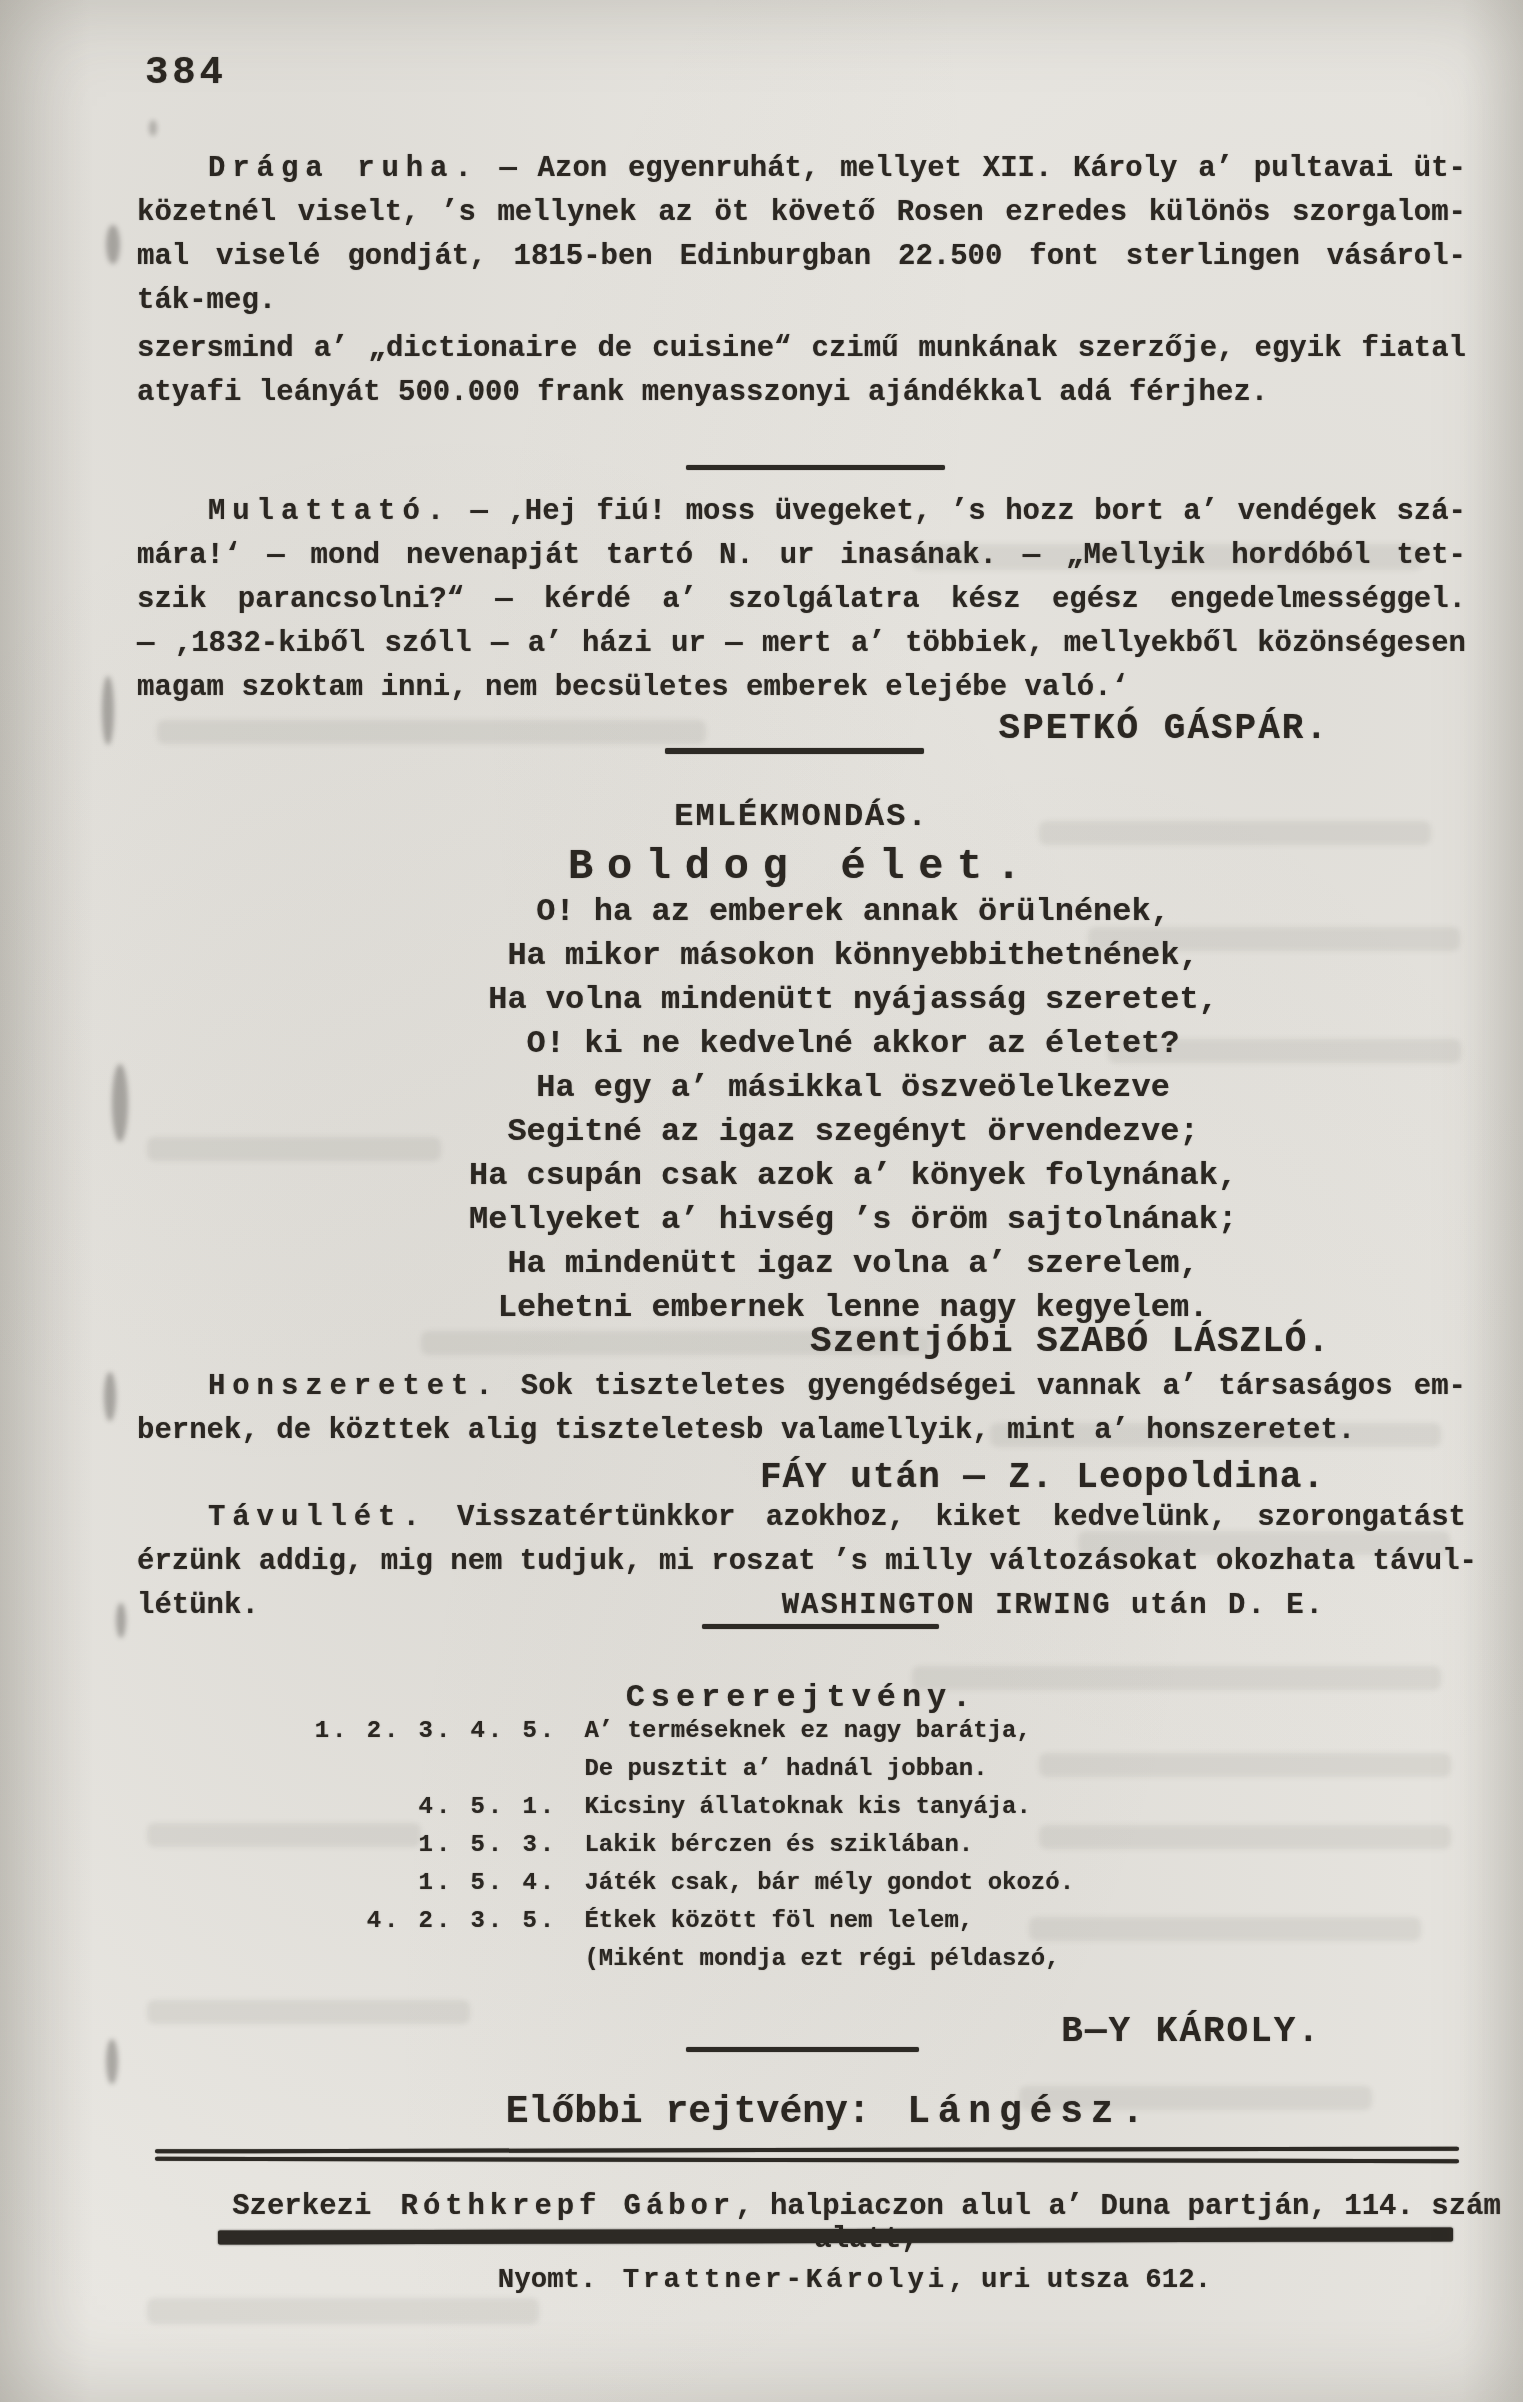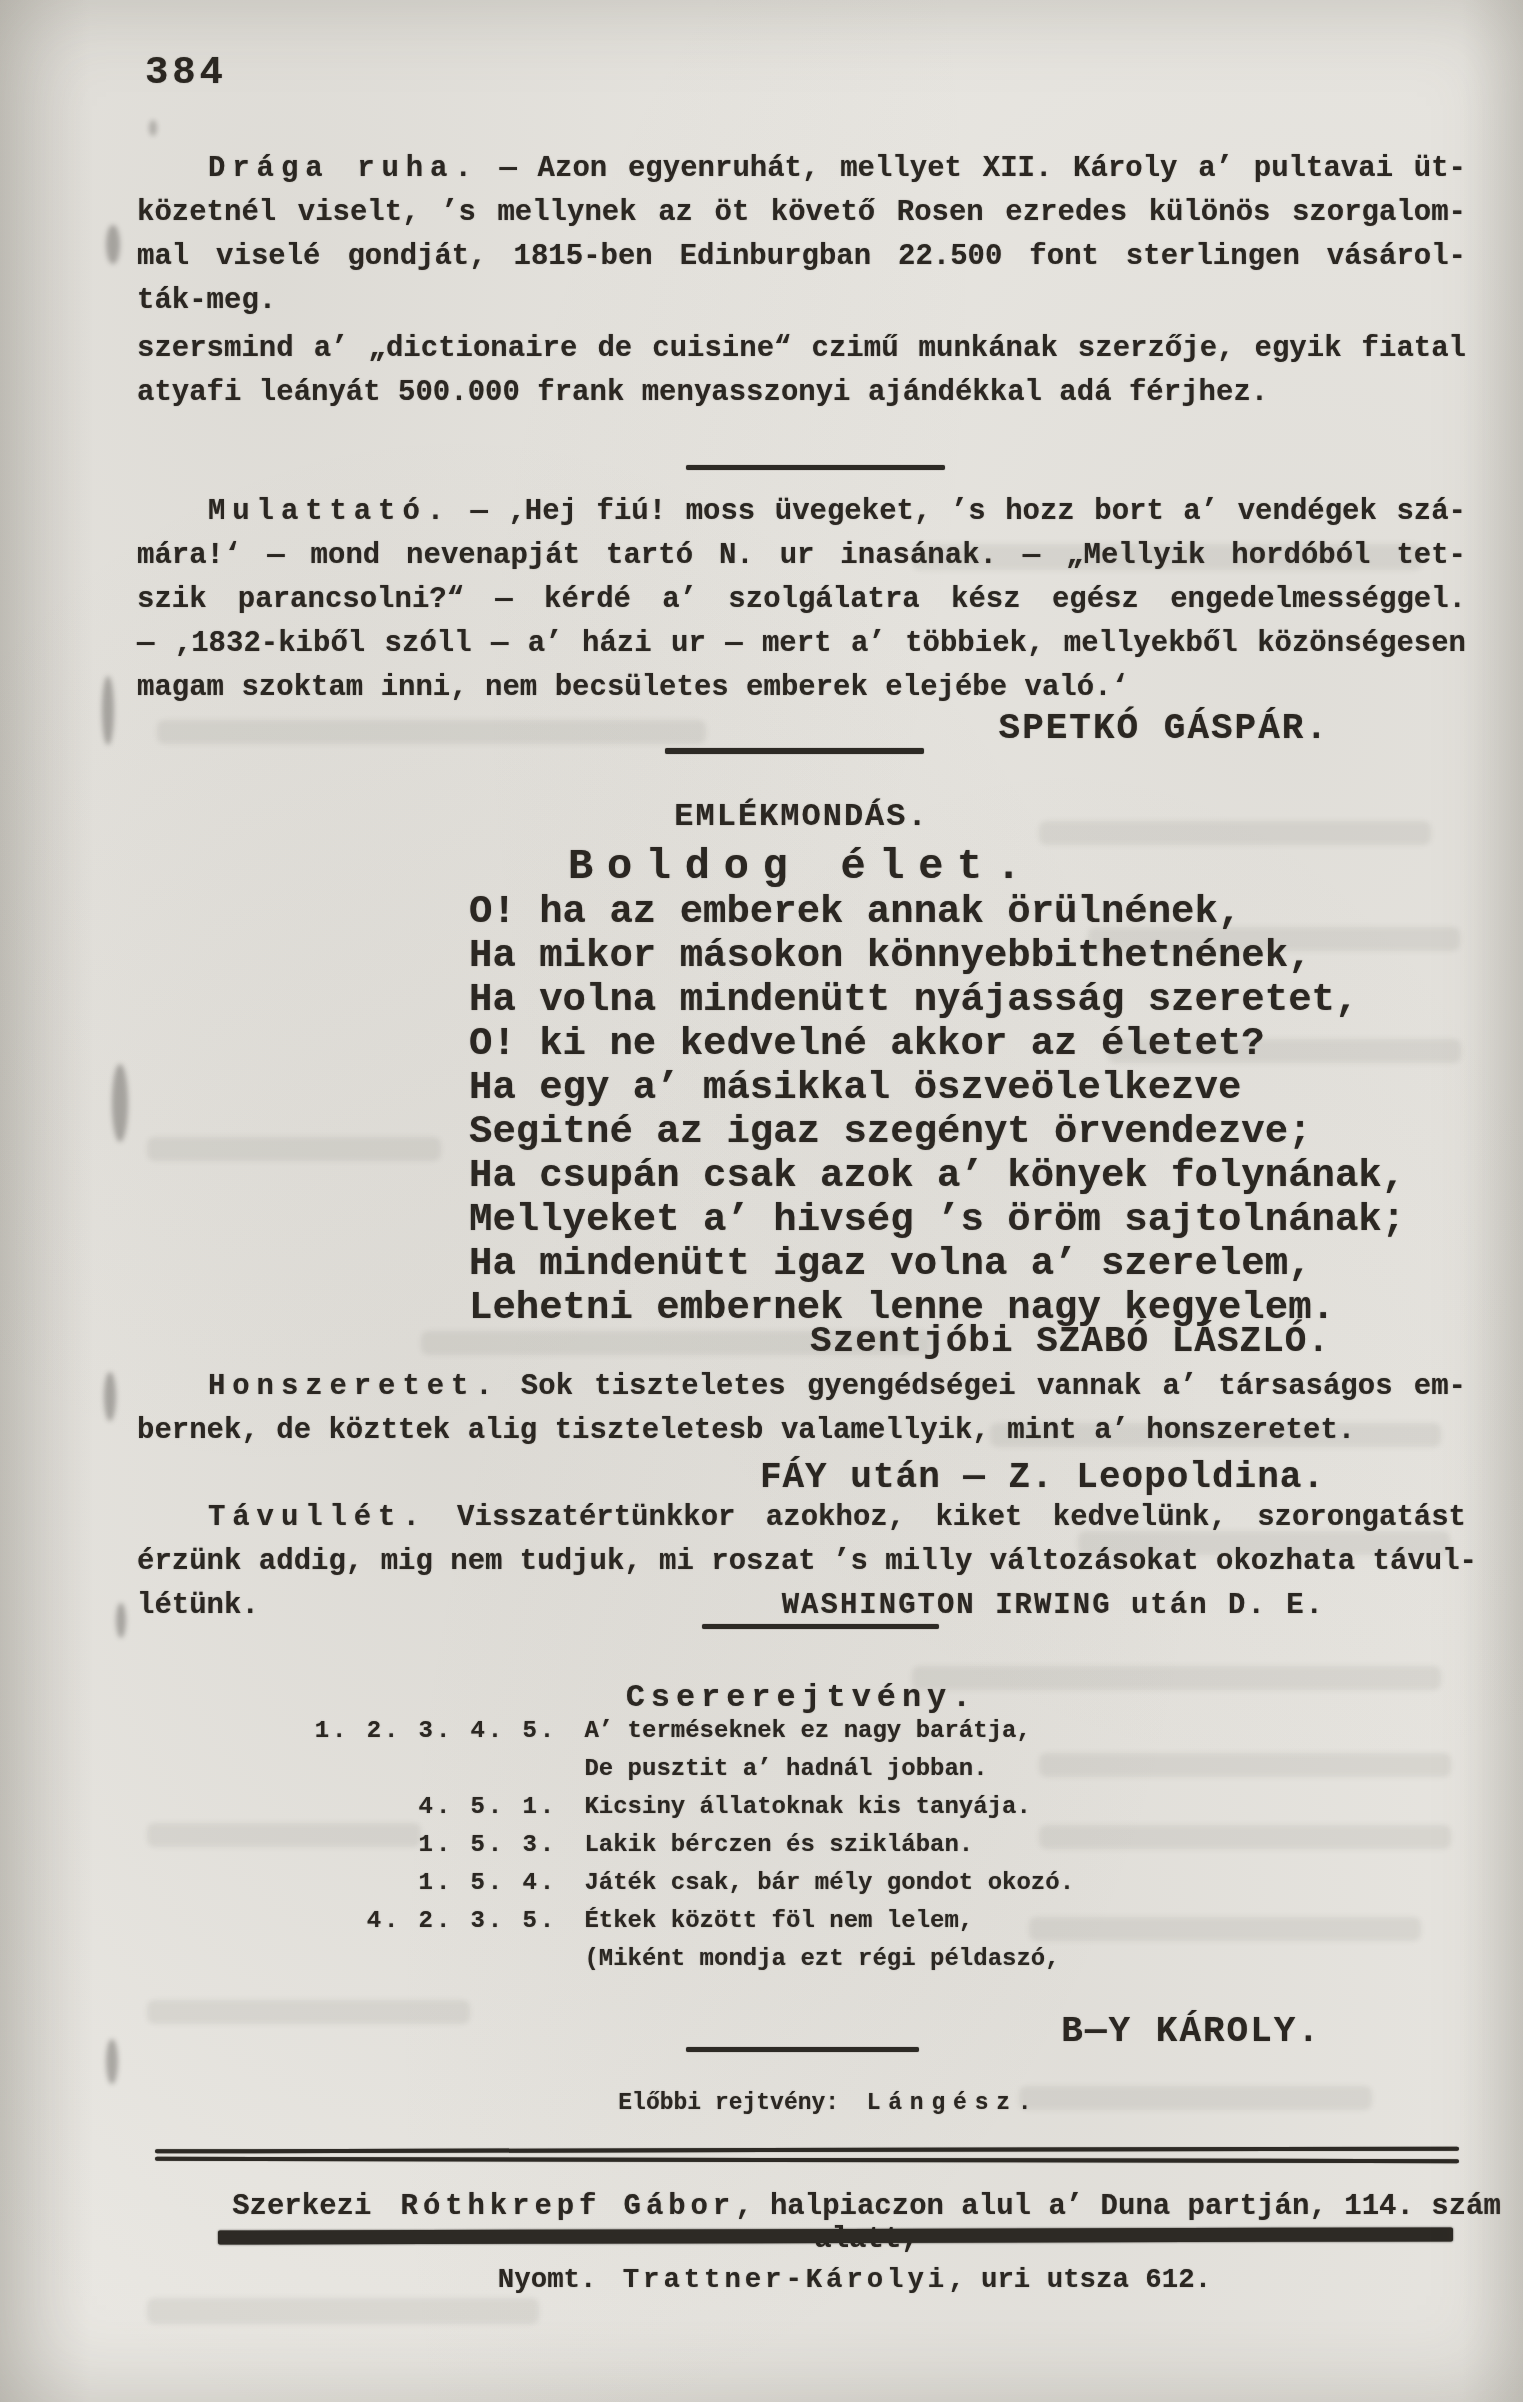--- a/index.html
+++ b/index.html
@@ -24,21 +24,21 @@
   }
   .txt{position:absolute;text-shadow:0 0 1.2px rgba(43,39,34,0.55);}
   .para{position:absolute;left:137px;width:1329px;font-size:29px;}
   .jl{height:44px;line-height:44px;text-align:justify;text-align-last:justify;white-space:nowrap;overflow:visible;text-shadow:0 0 1.2px rgba(43,39,34,0.5);}
   .jl.last{text-align-last:left;}
   .jl.indent{text-indent:71px;}
   .lead{letter-spacing:6.9px;}
   .sig{position:absolute;left:137px;text-align:right;font-size:36px;letter-spacing:2px;text-shadow:0 0 1.2px rgba(43,39,34,0.5);}
   .rule{position:absolute;background:#2d2a25;border-radius:2px;box-shadow:0 0 1px rgba(40,36,30,0.8);}
   .center{position:absolute;left:137px;width:1329px;text-align:center;text-shadow:0 0 1.2px rgba(43,39,34,0.5);margin-top:12px;}
-  .poem{position:absolute;left:469px;font-size:39px;}
+  .poem{position:absolute;left:469px;font-size:32px;text-align:center;}
   .pl{height:44px;line-height:44px;white-space:nowrap;text-shadow:0 0 1.2px rgba(43,39,34,0.5);}
   .riddle{position:absolute;left:137px;width:1329px;font-size:24px;}
   .rrow{height:38px;line-height:38px;white-space:nowrap;text-shadow:0 0 1.2px rgba(43,39,34,0.5);}
   .rnums{display:inline-block;width:420px;text-align:right;letter-spacing:2.9px;}
   .rtext{margin-left:27.4px;}
   .bleed{position:absolute;background:rgba(70,64,56,0.085);filter:blur(2.9px);border-radius:7.8px;pointer-events:none;}
   .smudge{position:absolute;background:rgba(30,27,22,0.30);filter:blur(2.5px);border-radius:50%;pointer-events:none;}
 </style>
 </head>
 <body>
@@ -141,21 +141,21 @@
     <div class="rrow"><span class="rnums">1. 5. 3.</span><span class="rtext">Lakik bérczen és sziklában.</span></div>
     <div class="rrow"><span class="rnums">1. 5. 4.</span><span class="rtext">Játék csak, bár mély gondot okozó.</span></div>
     <div class="rrow"><span class="rnums">4. 2. 3. 5.</span><span class="rtext">Étkek között föl nem lelem,</span></div>
     <div class="rrow"><span class="rnums"></span><span class="rtext">(Miként mondja ezt régi példaszó,</span></div>
   </div>
 
   <div class="sig" style="top:2011px;width:1184px;">B—Y KÁROLY.</div>
 
   <div class="rule" style="left:686px;top:2047px;width:233px;height:4.9px;"></div>
 
-  <div class="center" style="top:2078px;font-size:23px;padding-left:27.4px;width:1329px;">
+  <div class="center" style="top:2078px;font-size:38px;padding-left:27.4px;width:1329px;">
     <span>Előbbi rejtvény:</span>
     <span style="letter-spacing:7.8px;margin-left:13.7px;">Lángész.</span>
   </div>
 
   <div class="rule" style="left:155px;top:2148px;width:1304px;height:3.9px;transform:rotate(-0.12deg);"></div>
   <div class="rule" style="left:155px;top:2158px;width:1304px;height:3.9px;transform:rotate(0.1deg);"></div>
 
   <div class="center" style="top:2178px;font-size:29px;padding-left:65px;width:1329px;">
     <span>Szerkezi</span>
     <span style="letter-spacing:4.9px;margin-left:11.8px;">Róthkrepf Gábor</span><span>, halpiaczon alul a’ Duna partján, 114. szám alatt,</span>

